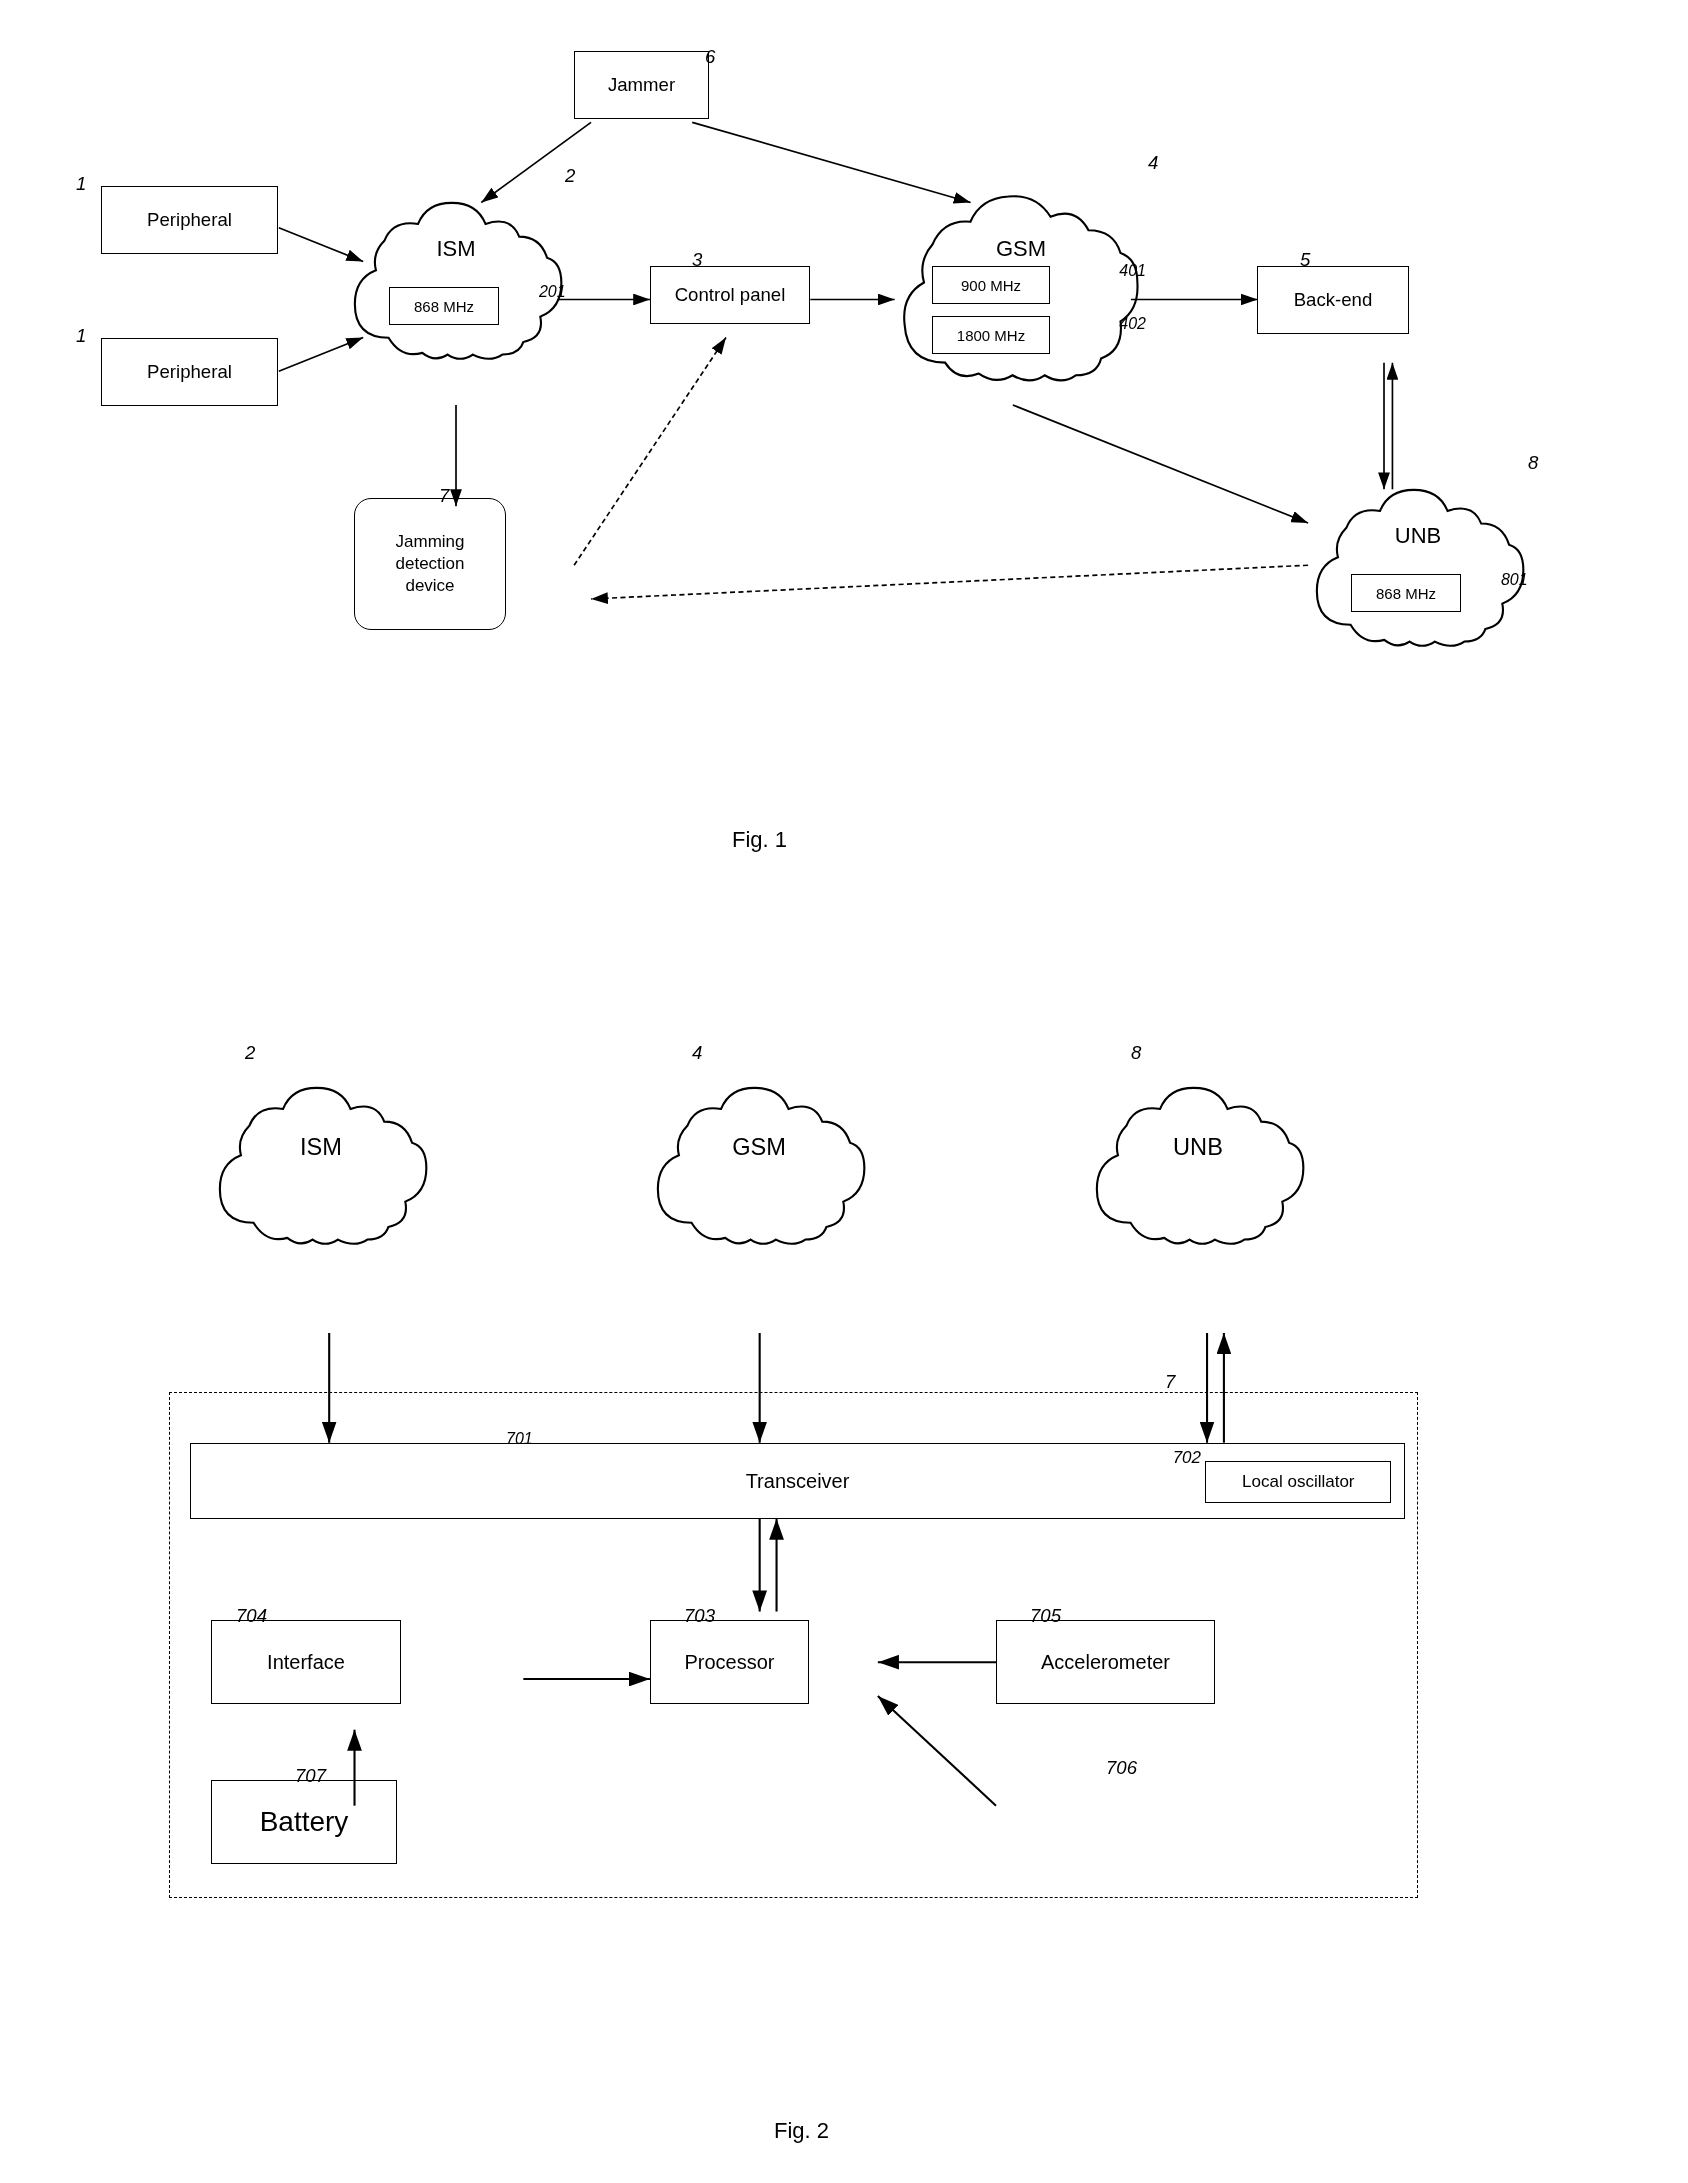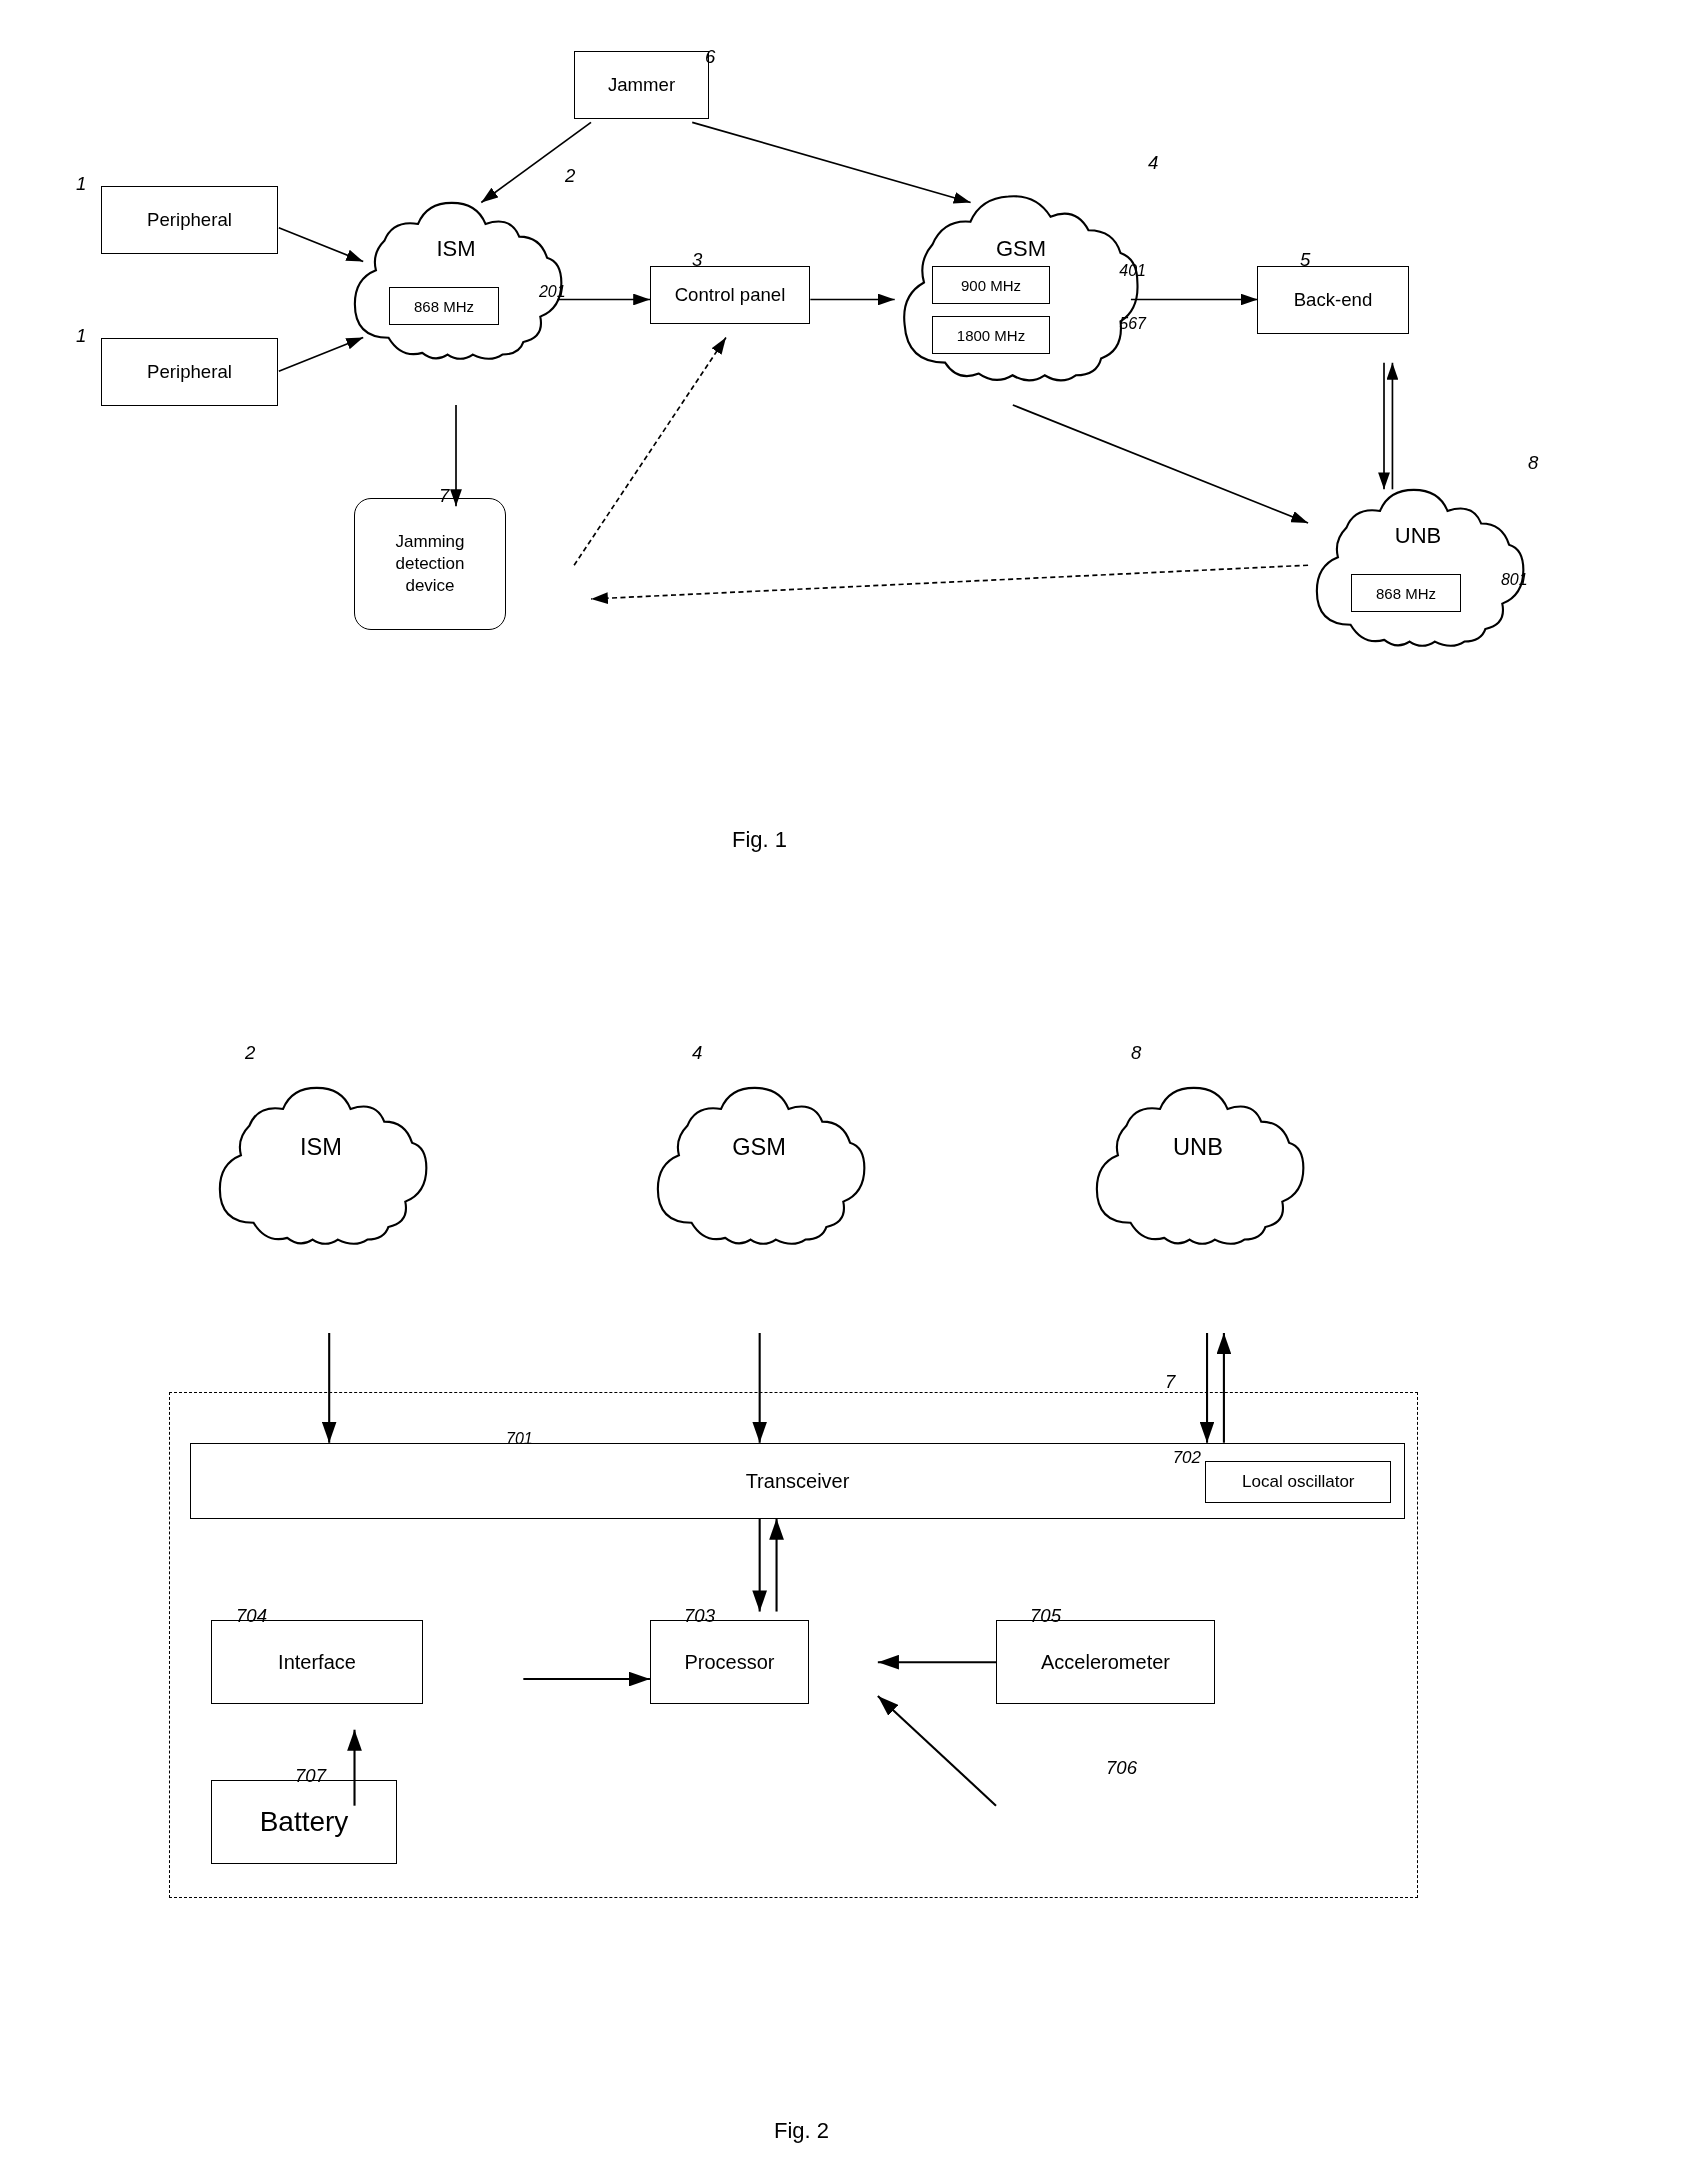--- a/index.html
+++ b/index.html
@@ -179,21 +179,21 @@
         <path d="M70,245 Q25,245 22,200 Q18,165 45,150 Q38,125 55,105 Q68,75 100,78 Q112,50 145,48 Q178,45 195,72 Q225,60 240,88 Q270,88 278,115 Q298,122 298,150 Q300,182 278,196 Q282,230 255,240 Q250,260 225,260 Q208,272 188,260 Q170,272 150,260 Q130,272 110,258 Q85,268 70,245 Z" fill="white" stroke="#000" stroke-width="2.5"></path>
       </svg>
       <span class="cloud-label" style="margin-top:-68px;">GSM</span>
       <div class="inner-box" style="left:46px; top:110px; width:118px; height:38px; font-size:15px;">
         <span>900 MHz</span>
       </div>
       <span class="label-ref" style="right:10px; top:106px; font-size:16px;">401</span>
       <div class="inner-box" style="left:46px; top:160px; width:118px; height:38px; font-size:15px;">
         <span>1800 MHz</span>
       </div>
-      <span class="label-ref" style="right:10px; top:159px; font-size:16px;">567</span>
+      <span class="label-ref" style="right:10px; top:159px; font-size:16px;">402</span>
     </div>
     <span class="label-ref" style="left:1148px; top:152px;">4</span>
 
     <div class="box" style="left:1257px; top:266px; width:152px; height:68px;">
       <span>Back-end</span>
     </div>
     <span class="label-ref" style="left:1300px; top:249px;">5</span>
 
     <div class="box" style="left:574px; top:51px; width:135px; height:68px;">
       <span>Jammer</span>
@@ -285,21 +285,21 @@
 
     <div class="box" style="left:190px; top:473px; width:1215px; height:76px; font-size:20px;">
       <span>Transceiver</span>
       <div class="inner-box" style="position:absolute; right:12.7px; top:17px; width:186px; height:42px; font-size:17px;">
         <span>Local oscillator</span>
       </div>
       <span class="label-ref" style="position:absolute; right:203px; top:4.2px; font-size:17px;">702</span>
     </div>
     <span class="label-ref" style="left:506px; top:460px; font-size:16px;">701</span>
 
-    <div class="box" style="left:211px; top:650px; width:212px; height:84px; font-size:20px;">
+    <div class="box" style="left:211px; top:650px; width:190px; height:84px; font-size:20px;">
       <span>Interface</span>
     </div>
     <span class="label-ref" style="left:236px; top:635px; font-size:18.6px;">704</span>
 
     <div class="box" style="left:650px; top:650px; width:159px; height:84px; font-size:20px;">
       <span>Processor</span>
     </div>
     <span class="label-ref" style="left:684px; top:635px; font-size:18.6px;">703</span>
 
     <div class="box" style="left:996px; top:650px; width:219px; height:84px; font-size:20px;">

